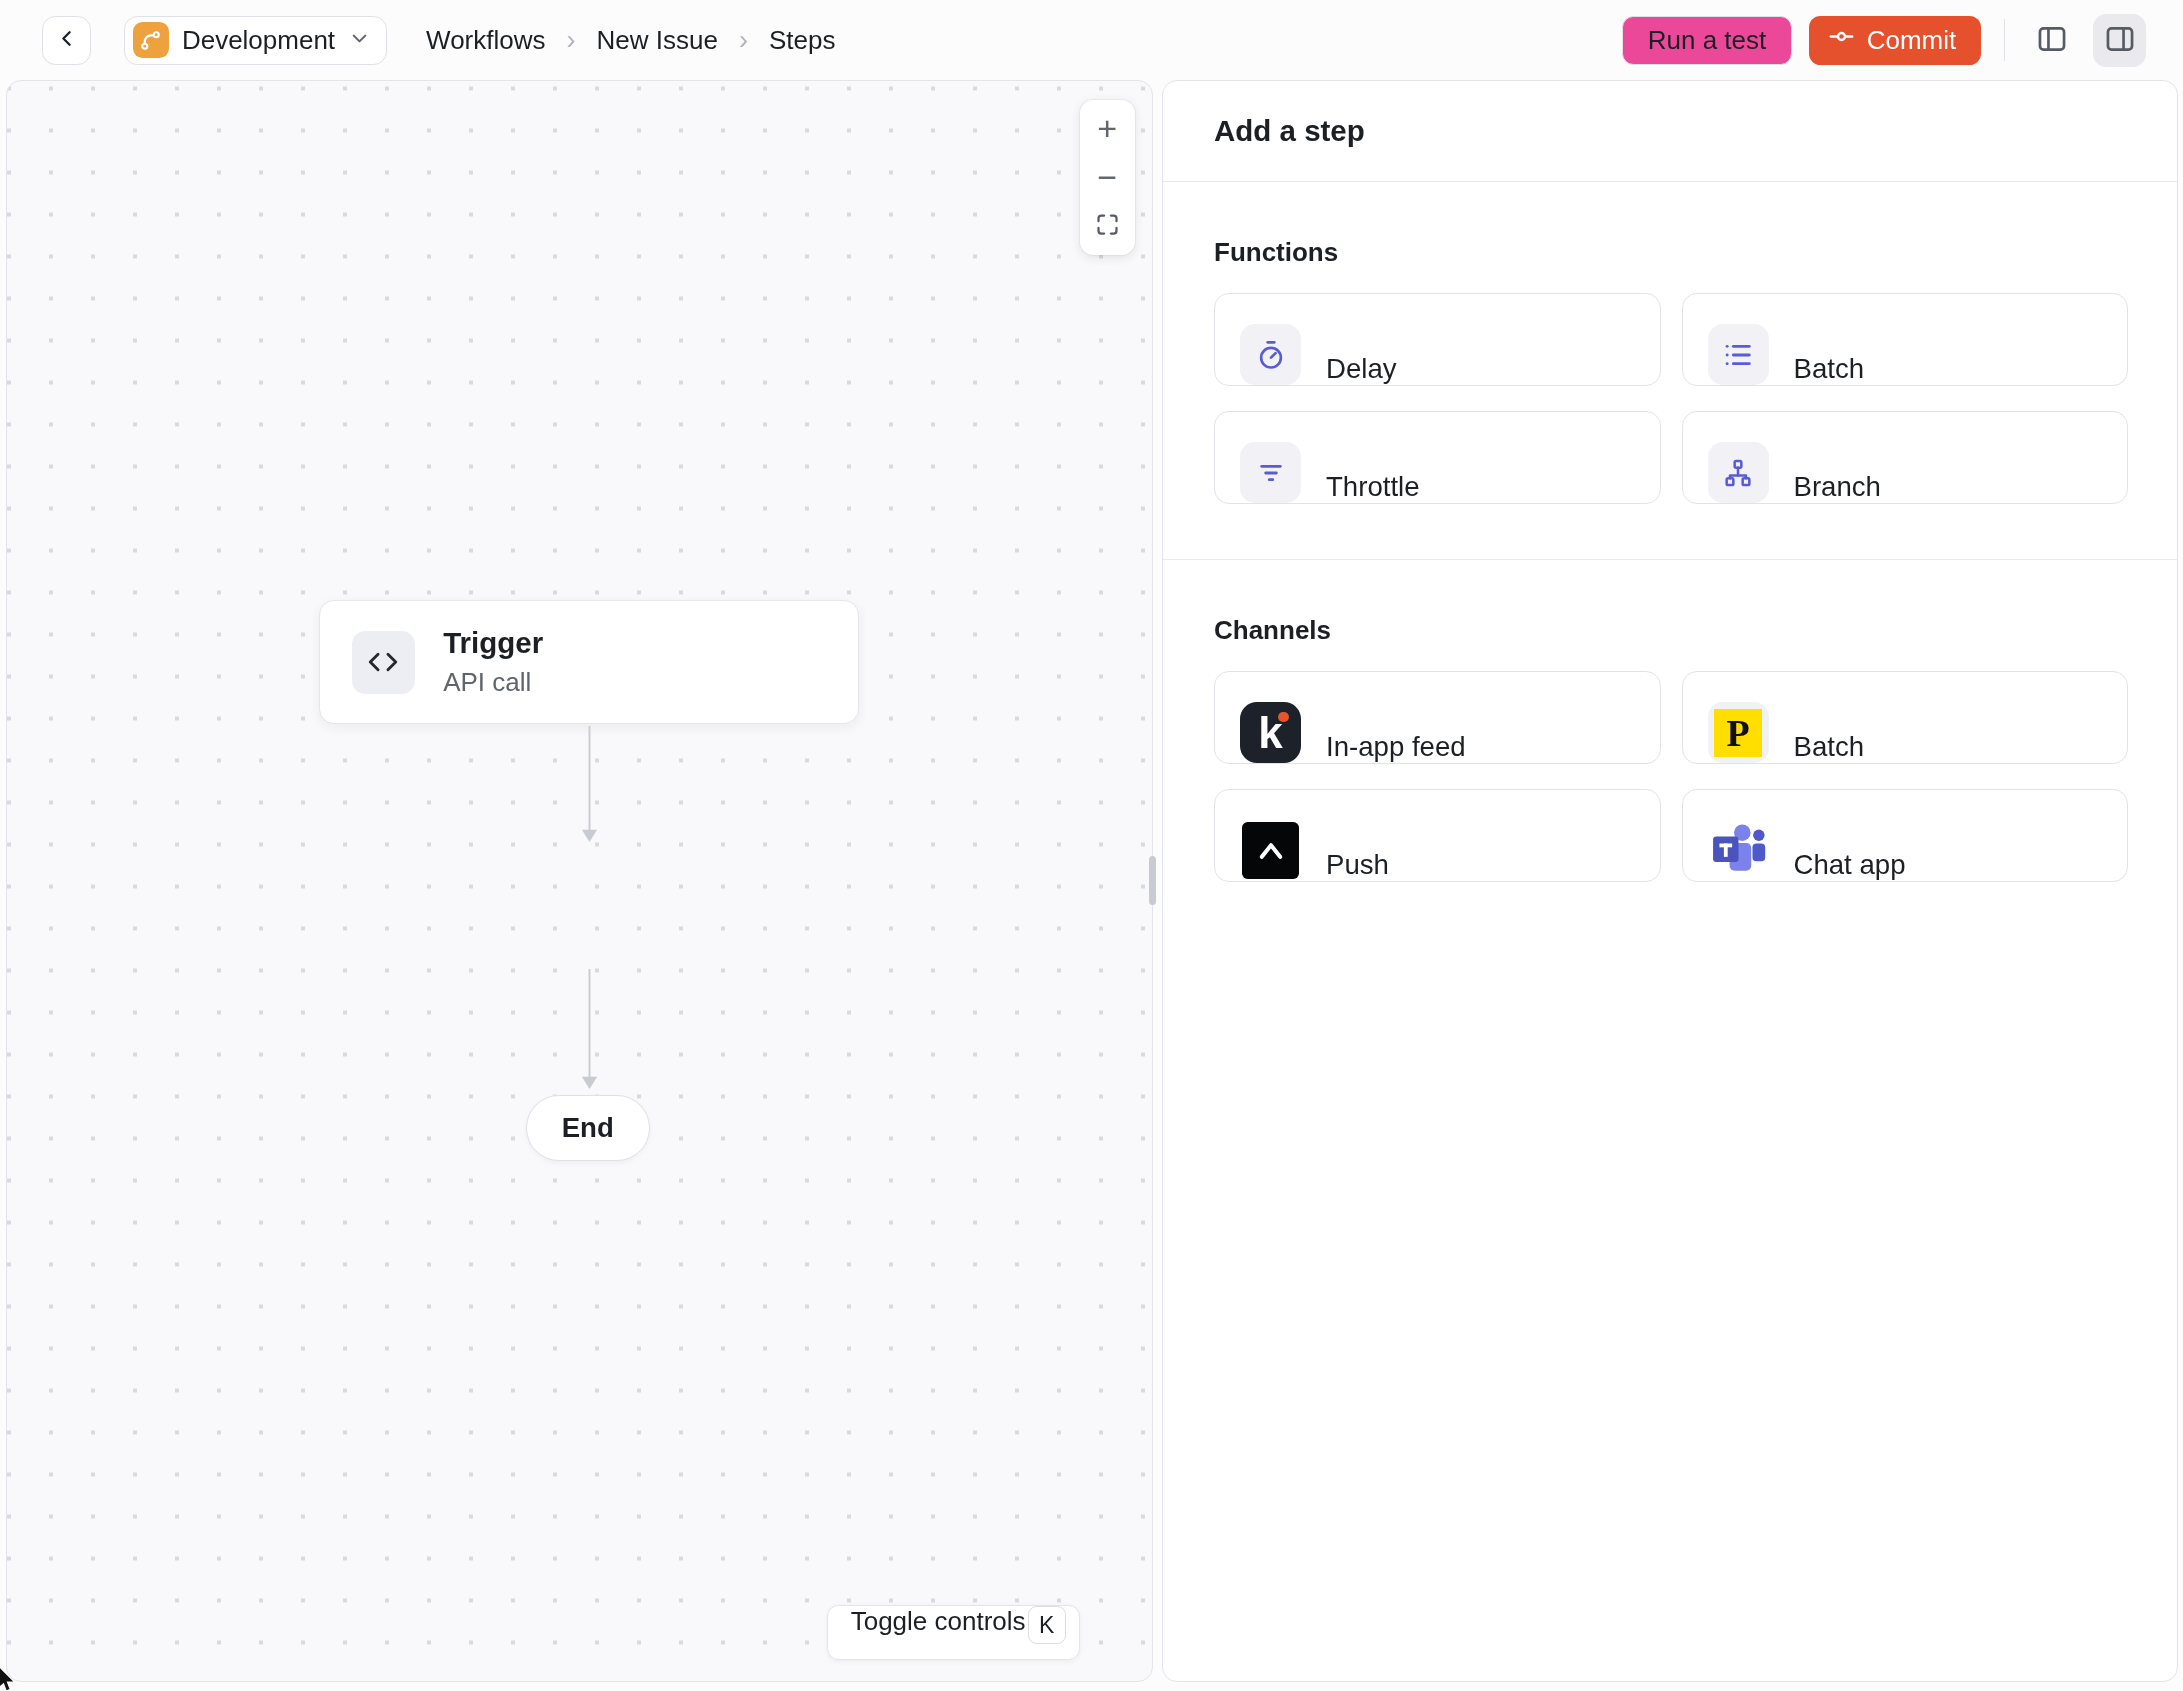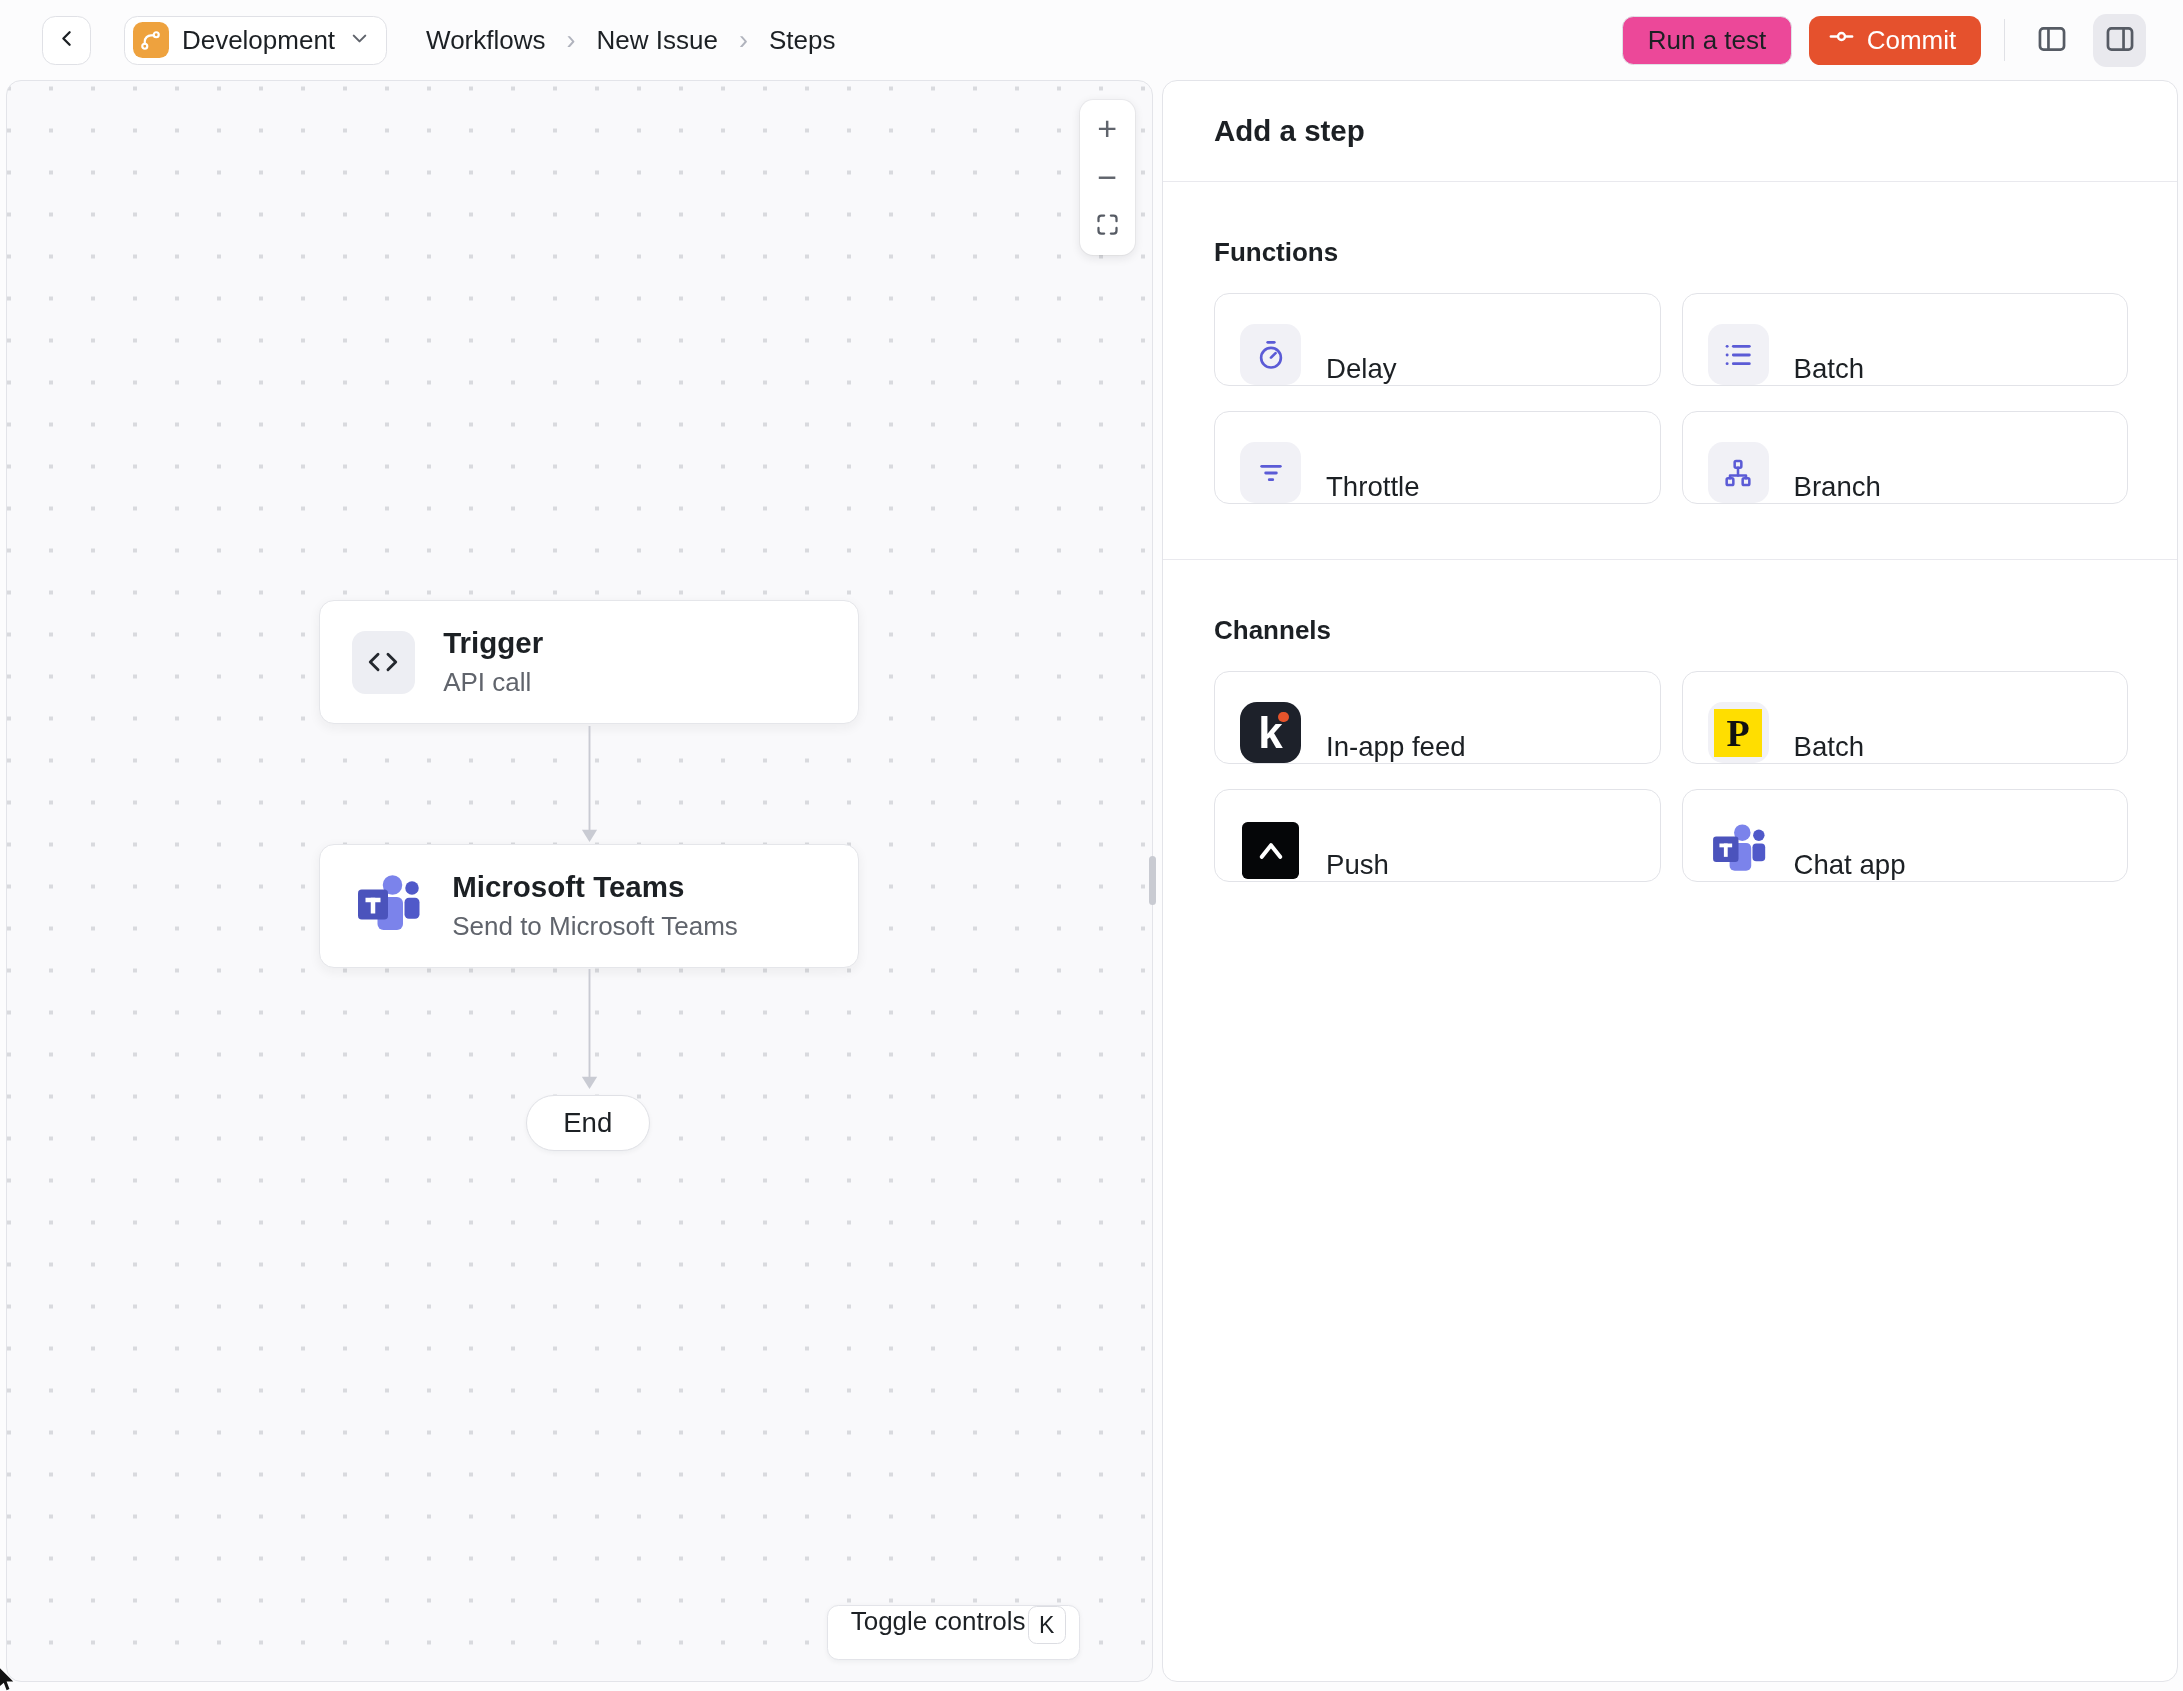--- a/index.html
+++ b/index.html
@@ -67,25 +67,25 @@
     display:flex; align-items:center; padding-left:32px; gap:28.5px; cursor:pointer;
   }
   .node-icon-sq {
     width:63px; height:63px; border-radius:13.3px; background:#edeef3;
     display:flex; align-items:center; justify-content:center; flex:0 0 auto;
   }
   .node-title { font-size:29.5px; font-weight:600; color:#1c2024; }
   .node-sub { font-size:26px; color:#60646c; margin-top:6.7px; }
   .arrow { position:absolute; }
   .end-pill {
-    position:absolute; left:519px; top:1014px; width:124px; height:56px;
+    position:absolute; left:519px; top:1014px; width:124px; height:66px;
     background:#fff; border:1.4px solid #e0e1e6; border-radius:35px;
     box-shadow:0 1.9px 5.7px rgba(28,32,36,0.05);
     display:flex; align-items:center; justify-content:center;
-    font-size:27.6px; font-weight:400; cursor:pointer;
+    font-size:27.6px; font-weight:700; cursor:pointer;
   }
   .zoomctl {
     position:absolute; left:1073px; top:19px; width:55px;
     background:#fff; border-radius:13.3px; padding:3.8px 0;
     box-shadow:0 2.9px 9.5px rgba(28,32,36,0.10), 0 0 0 1px rgba(28,32,36,0.04);
     display:flex; flex-direction:column; align-items:center;
   }
   .zoomctl button {
     width:55px; height:49px; border:none; background:transparent; cursor:pointer;
     font-size:34px; color:#60646c; display:flex; align-items:center; justify-content:center;
@@ -231,37 +231,20 @@
     </span>
   </div>
 
   <span class="arrow" style="left:570px; top:645px;">
     <svg width="25" height="118" viewBox="0 0 26 124" fill="none">
         <line x1="13" y1="0" x2="13" y2="110" stroke="#c9cbd3" stroke-width="2"></line>
         <path d="M13 122 L5 109 L21 109 Z" fill="#c9cbd3"></path>
       </svg>
   </span>
 
-  <div class="node" style="left:312px; top:763px;">
-    <span class="logo" style="width:72px;height:72px;">
-      <svg width="72" height="72" viewBox="0 0 48 48">
-          <circle cx="27" cy="10" r="6.5" fill="#7b83eb"></circle>
-          <circle cx="40" cy="12" r="4.5" fill="#5059c9"></circle>
-          <rect x="35" y="18.5" width="10" height="14" rx="3" fill="#5059c9"></rect>
-          <rect x="17" y="18" width="17" height="22" rx="4" fill="#7b83eb"></rect>
-          <rect x="4" y="13" width="20" height="20" rx="2.5" fill="#4b53bc"></rect>
-          <rect x="9" y="18.5" width="10" height="3" fill="#fff"></rect>
-          <rect x="12.5" y="18.5" width="3" height="10.5" fill="#fff"></rect>
-        </svg>
-    </span>
-    <span>
-      <div class="node-title">Microsoft Teams</div>
-      <div class="node-sub">Send to Microsoft Teams</div>
-    </span>
-  </div>
 
   <span class="arrow" style="left:570px; top:888px;">
     <svg width="25" height="122" viewBox="0 0 26 128" fill="none">
         <line x1="13" y1="0" x2="13" y2="114" stroke="#c9cbd3" stroke-width="2"></line>
         <path d="M13 126 L5 113 L21 113 Z" fill="#c9cbd3"></path>
       </svg>
   </span>
 
   <div class="end-pill">End</div>
 

